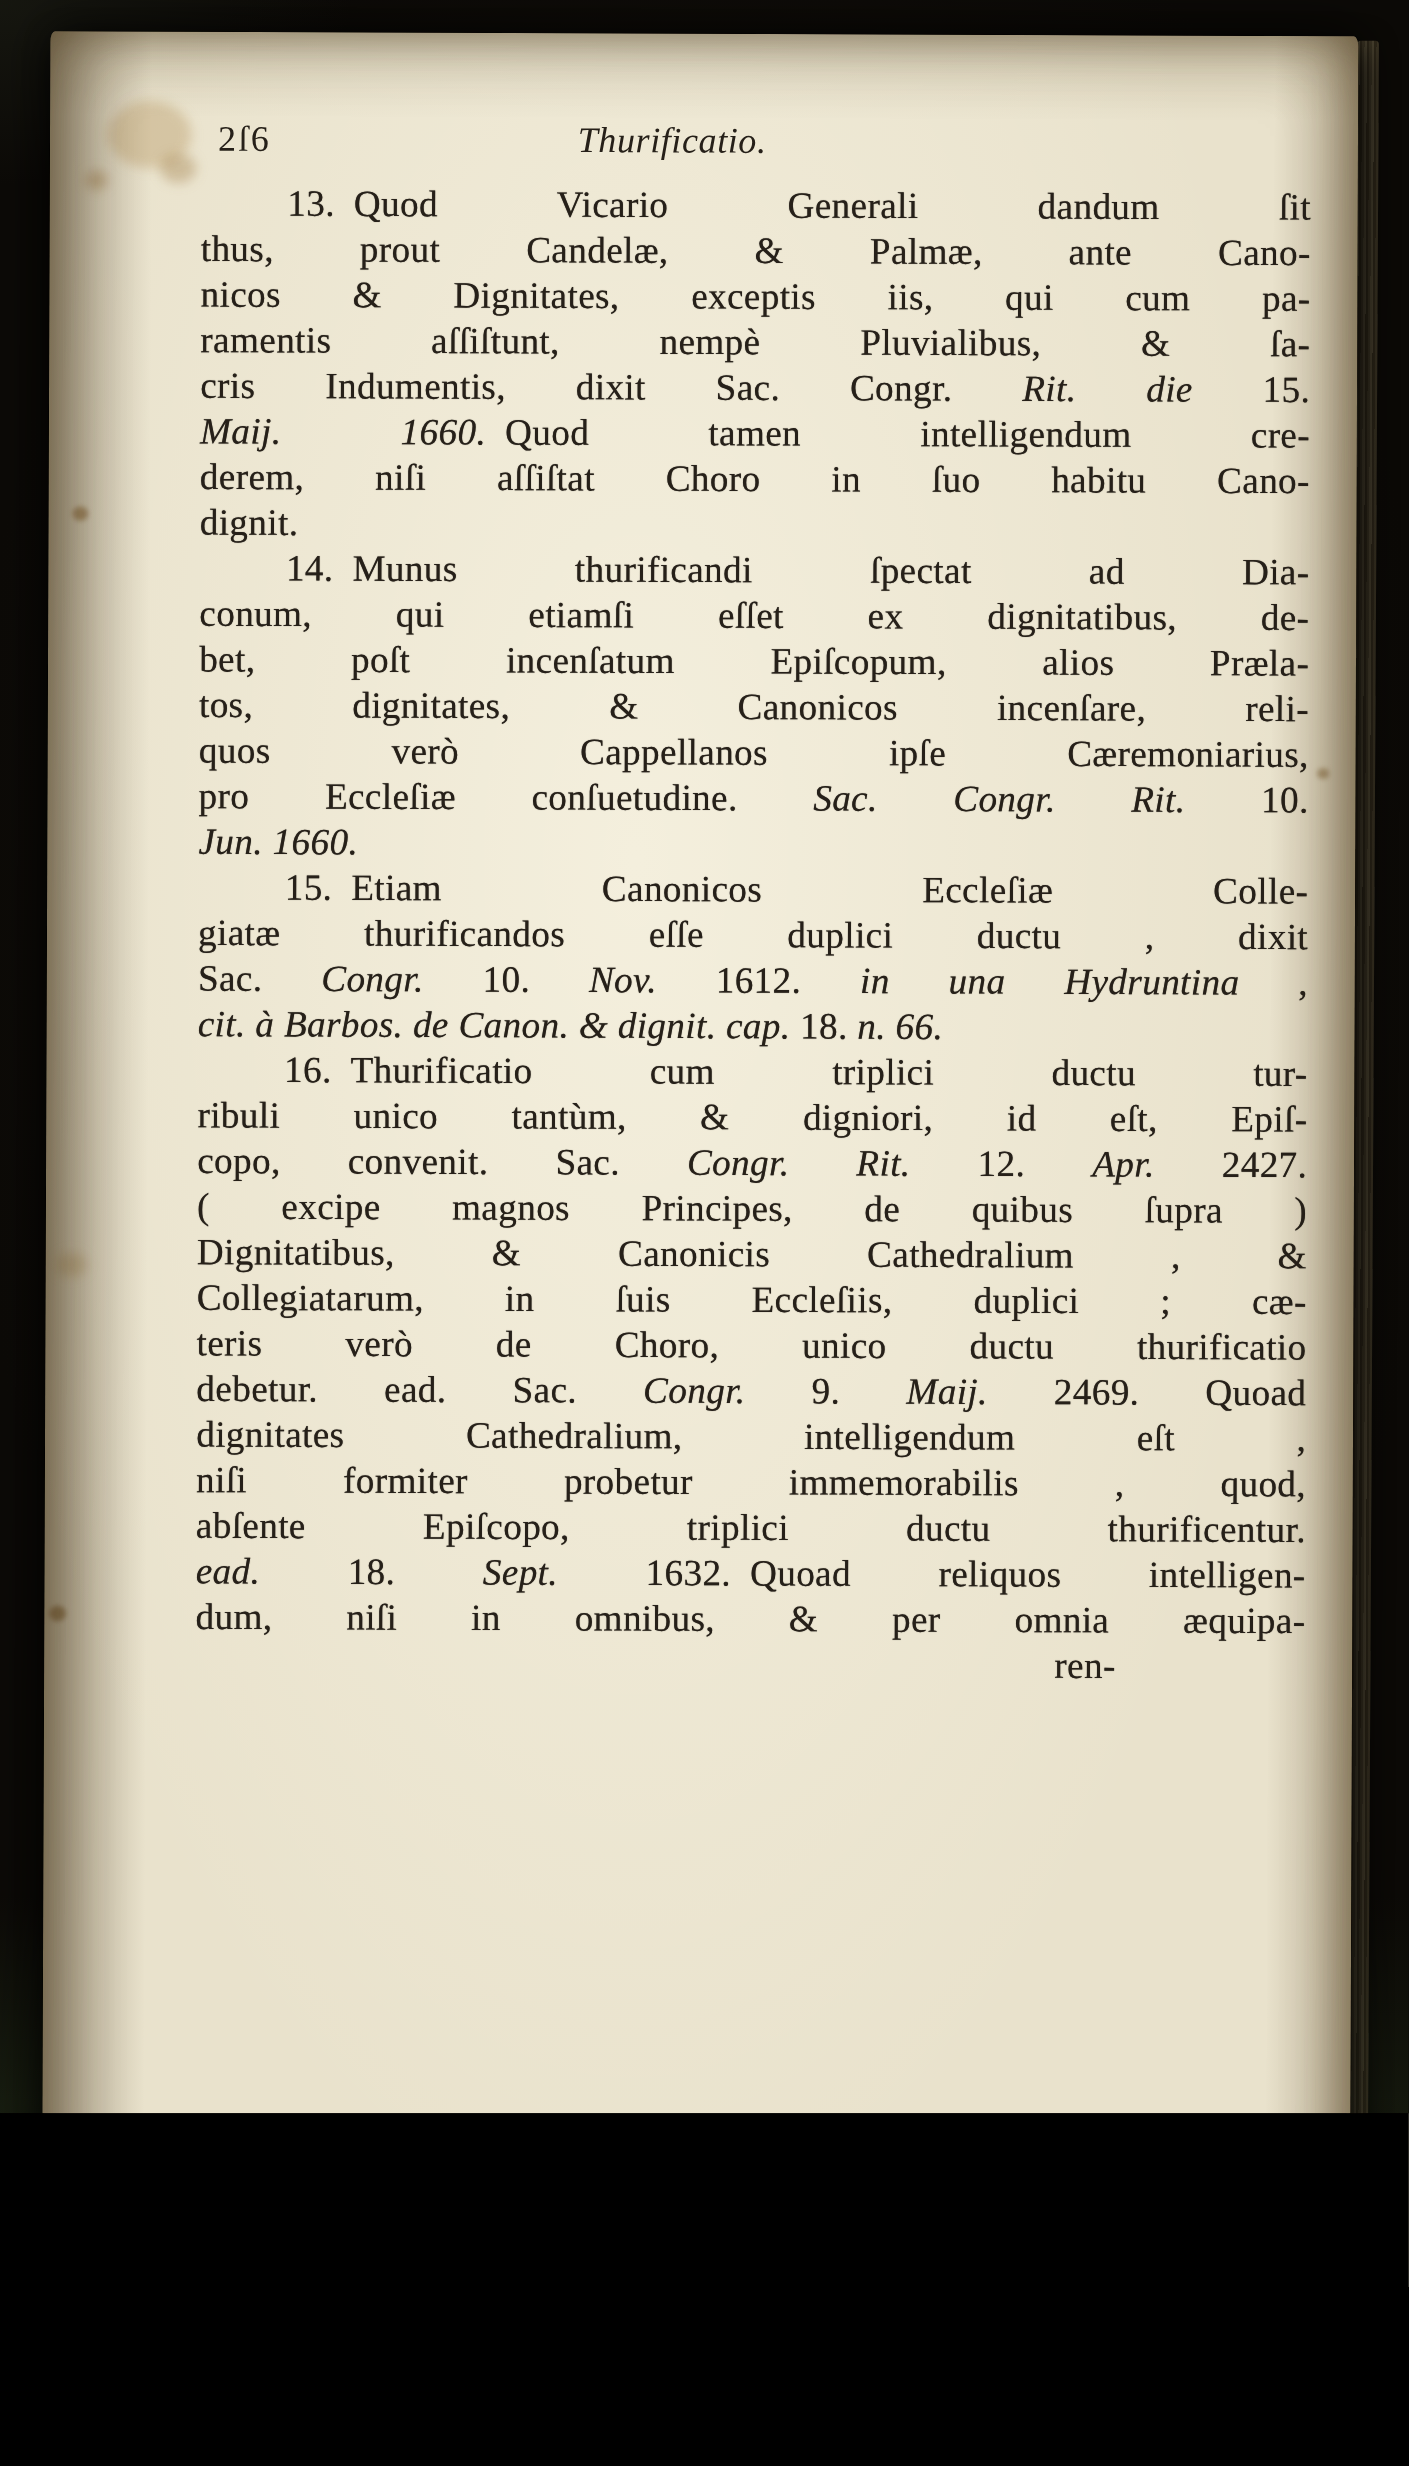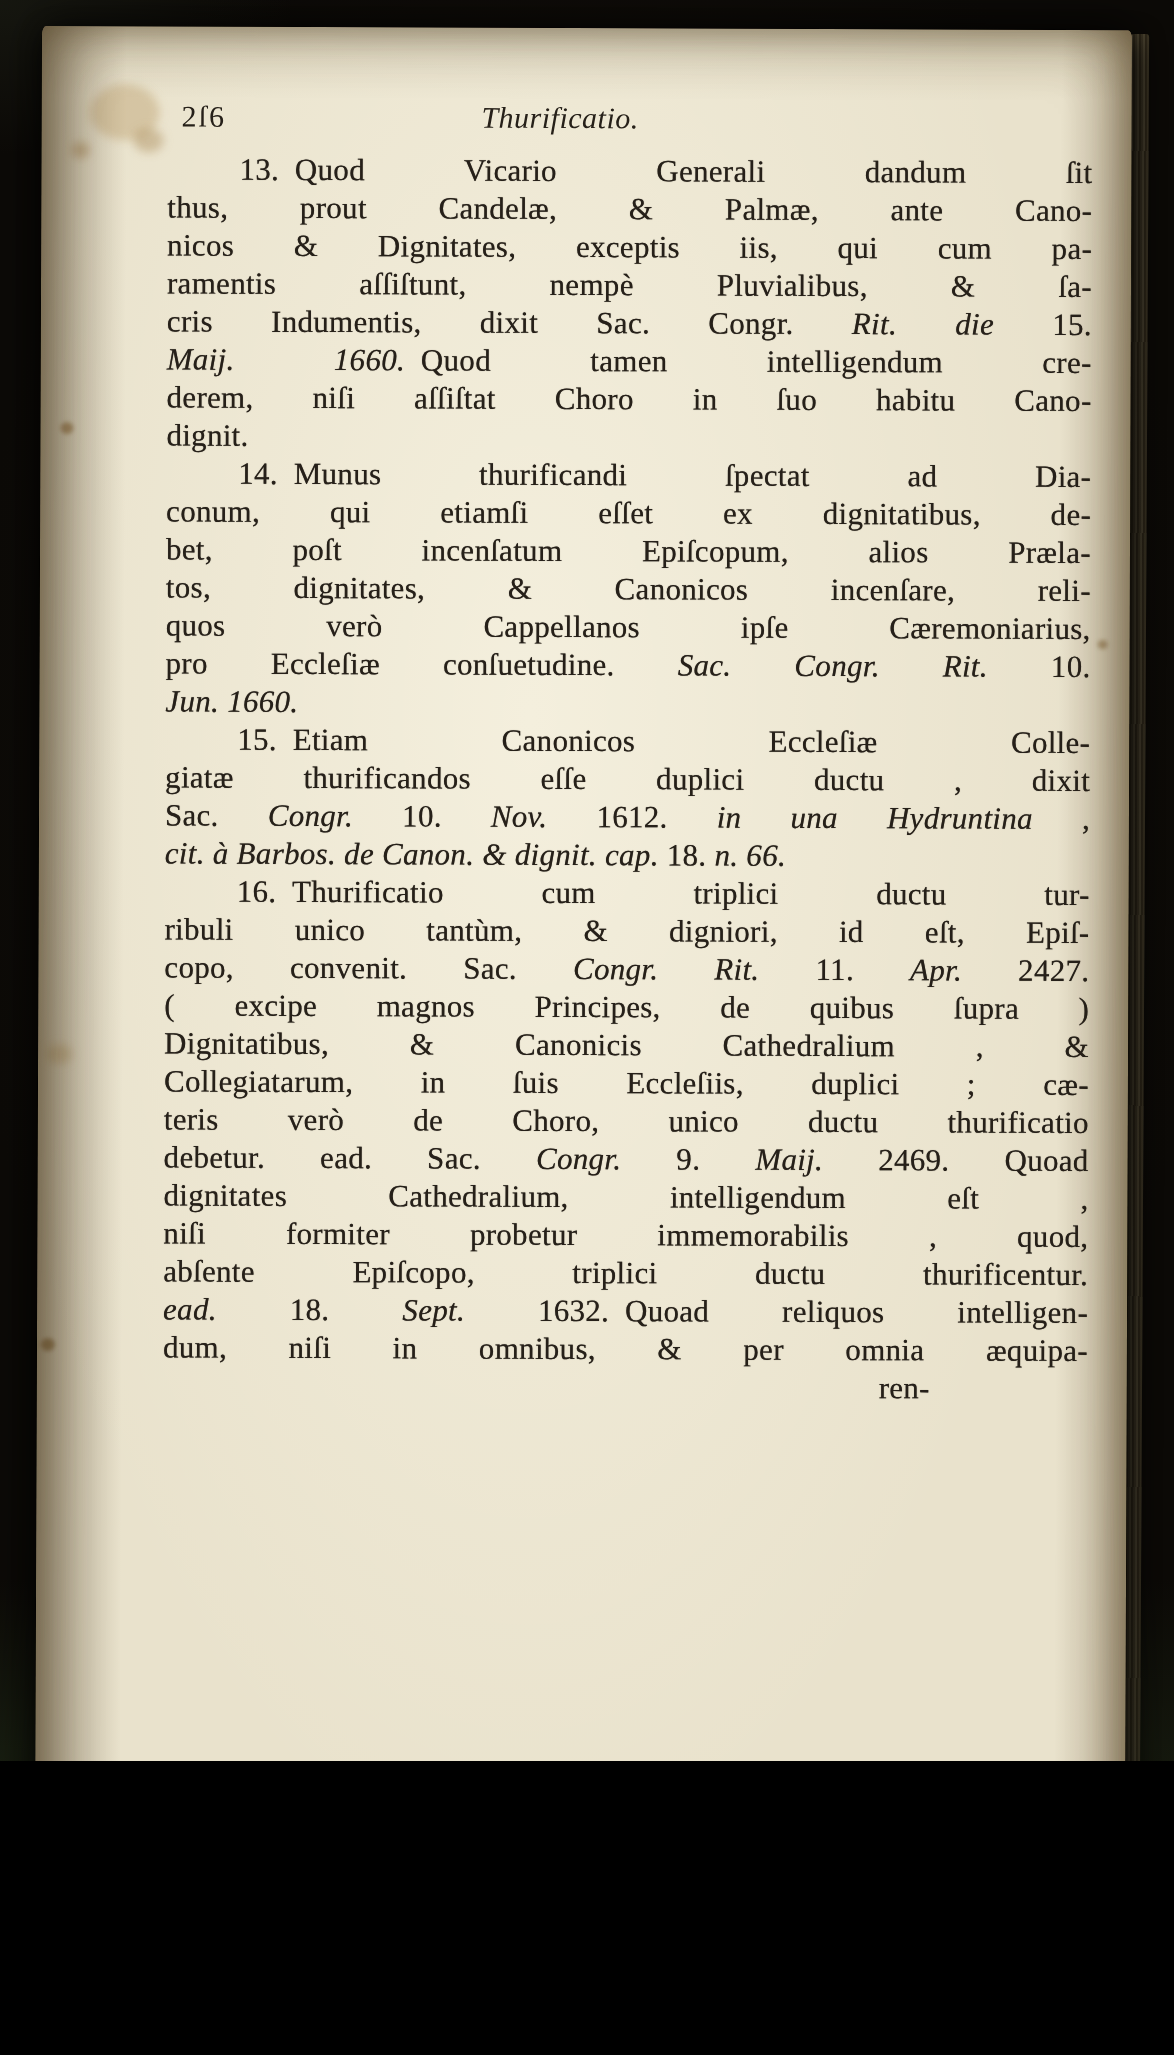--- a/index.html
+++ b/index.html
@@ -101,21 +101,21 @@
           <div class="line j"><span class="r">tos, dignitates, &amp; Canonicos incenſare, reli-</span></div>
           <div class="line j"><span class="r">quos verò Cappellanos ipſe Cæremoniarius,</span></div>
           <div class="line j"><span class="r">pro Eccleſiæ conſuetudine. </span><span class="i">Sac. Congr. Rit. </span><span class="r">10.</span></div>
           <div class="line"><span class="i">Jun. 1660.</span></div>
           <div class="line j ind"><span class="r">15. Etiam Canonicos Eccleſiæ Colle-</span></div>
           <div class="line j"><span class="r">giatæ thurificandos eſſe duplici ductu , dixit</span></div>
           <div class="line j"><span class="r">Sac. </span><span class="i">Congr. </span><span class="r">10. </span><span class="i">Nov. </span><span class="r">1612. </span><span class="i">in una Hydruntina</span><span class="r"> ,</span></div>
           <div class="line"><span class="i">cit. à Barbos. de Canon. &amp; dignit. cap. </span><span class="r">18. </span><span class="i">n. 66.</span></div>
           <div class="line j ind"><span class="r">16. Thurificatio cum triplici ductu tur-</span></div>
           <div class="line j"><span class="r">ribuli unico tantùm, &amp; digniori, id eſt, Epiſ-</span></div>
-          <div class="line j"><span class="r">copo, convenit. Sac. </span><span class="i">Congr. Rit. </span><span class="r">11. </span><span class="i">Apr. </span><span class="r">2427.</span></div>
+          <div class="line j"><span class="r">copo, convenit. Sac. </span><span class="i">Congr. Rit. </span><span class="r">12. </span><span class="i">Apr. </span><span class="r">2427.</span></div>
           <div class="line j"><span class="r">( excipe magnos Principes, de quibus ſupra )</span></div>
           <div class="line j"><span class="r">Dignitatibus, &amp; Canonicis Cathedralium , &amp;</span></div>
           <div class="line j"><span class="r">Collegiatarum, in ſuis Eccleſiis, duplici ; cæ-</span></div>
           <div class="line j"><span class="r">teris verò de Choro, unico ductu thurificatio</span></div>
           <div class="line j"><span class="r">debetur. ead. Sac. </span><span class="i">Congr. </span><span class="r">9. </span><span class="i">Maij. </span><span class="r">2469. Quoad</span></div>
           <div class="line j"><span class="r">dignitates Cathedralium, intelligendum eſt ,</span></div>
           <div class="line j"><span class="r">niſi formiter probetur immemorabilis , quod,</span></div>
           <div class="line j"><span class="r">abſente Epiſcopo, triplici ductu thurificentur.</span></div>
           <div class="line j"><span class="i">ead. </span><span class="r">18. </span><span class="i">Sept. </span><span class="r">1632. Quoad reliquos intelligen-</span></div>
           <div class="line j"><span class="r">dum, niſi in omnibus, &amp; per omnia æquipa-</span></div>

